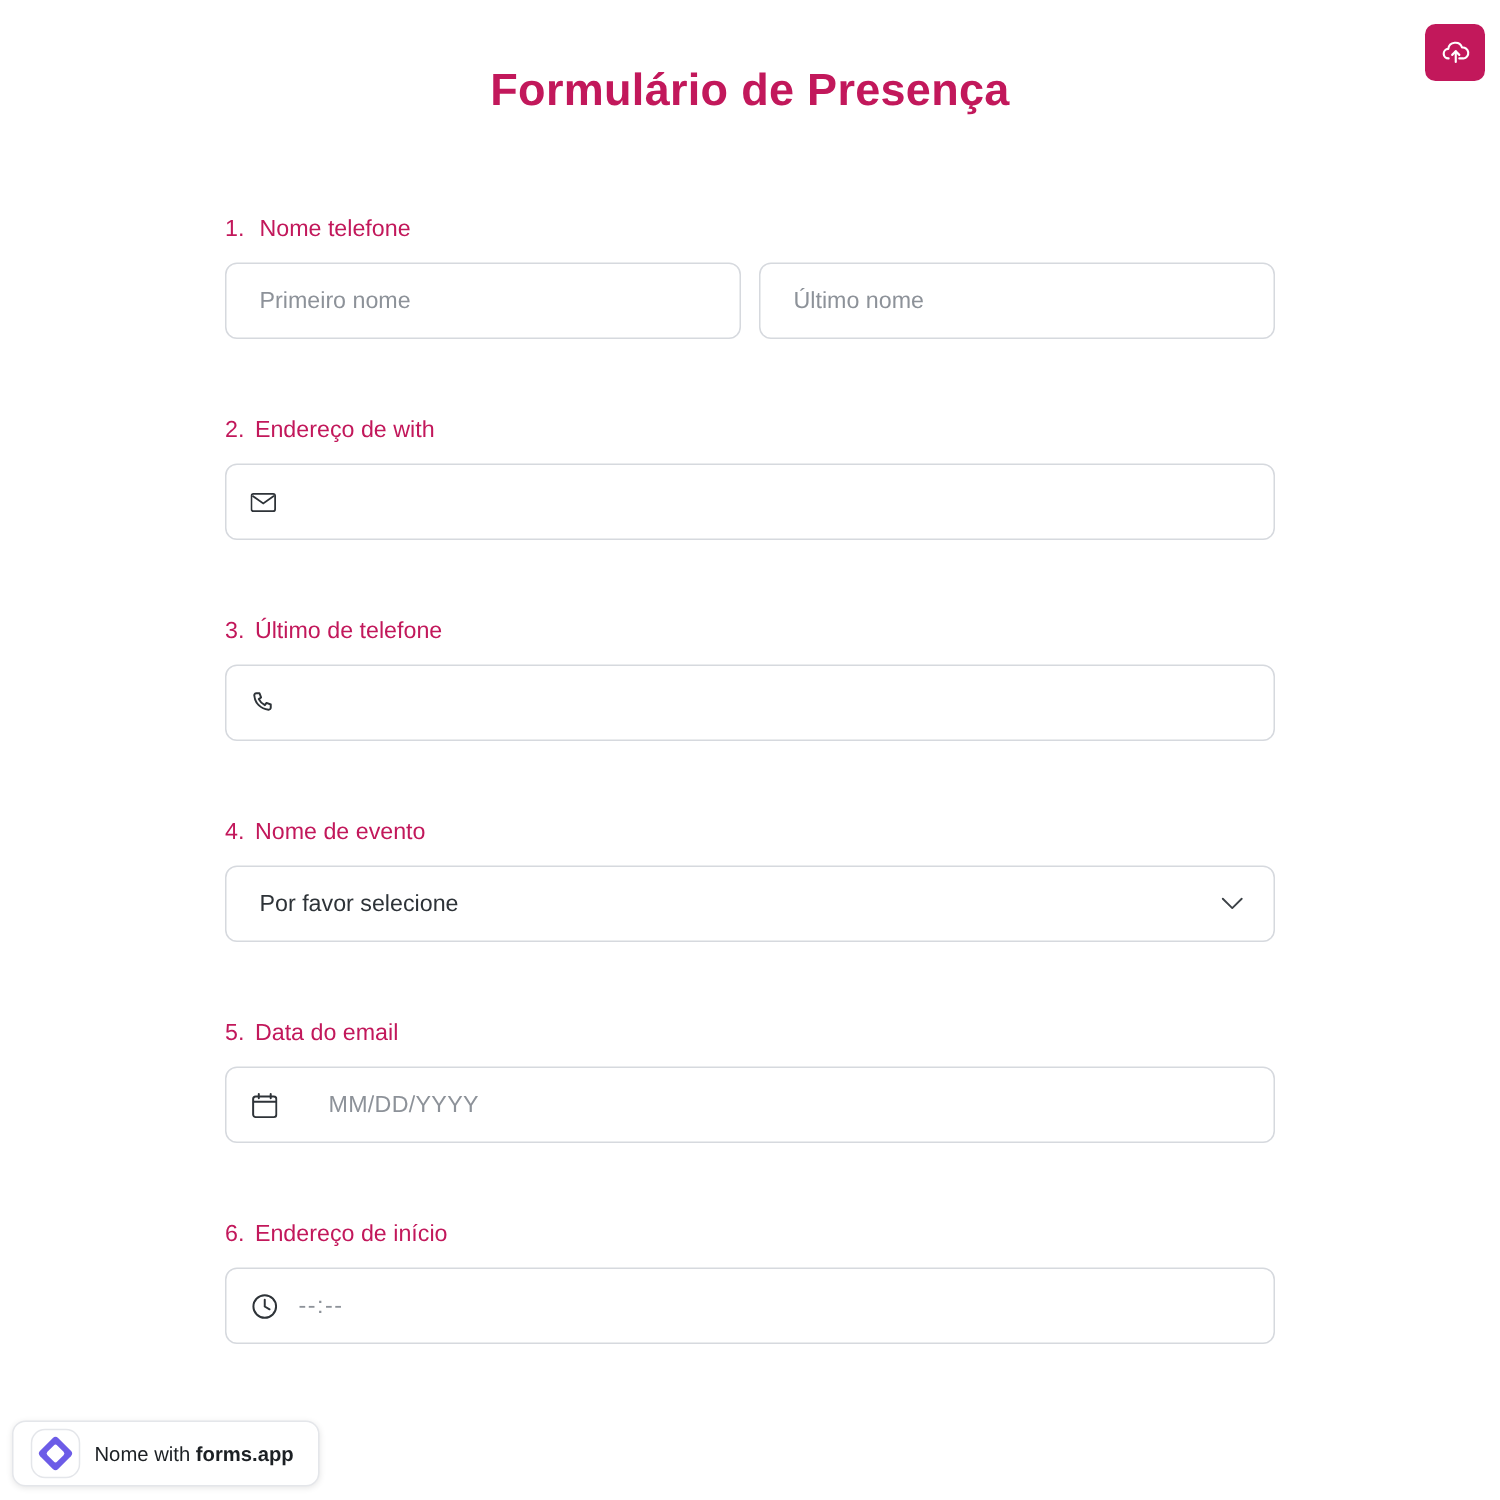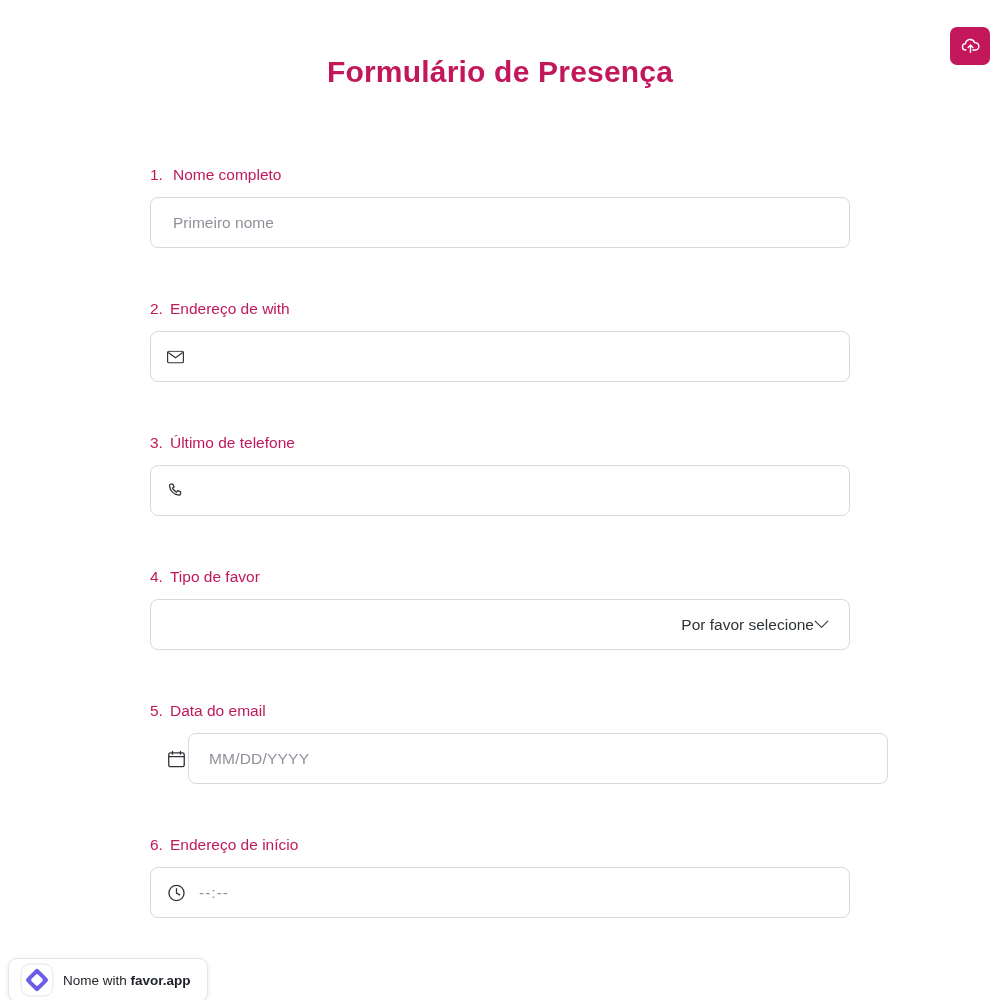--- a/index.html
+++ b/index.html
@@ -15,21 +15,21 @@
     width: 1000px;
     height: 1000px;
     background: #ffffff;
   }
   .form-title {
     text-align: center;
     color: #c2185b;
     font-size: 30px;
     font-weight: 600;
     letter-spacing: 0.2px;
-    margin: 15px;
+    margin: 4px;
     padding-top: 40px;
   }
   .upload-btn {
     position: absolute;
     top: 12px;
     right: 10px;
     width: 40px;
     height: 38px;
     background: #c2185b;
     border-radius: 7px;
@@ -96,29 +96,29 @@
   .icon-input-wrap .text-input { padding-left: 44px; }
 
   .select-box {
     width: 100%;
     height: 51px;
     border: 1px solid #d6d9de;
     border-radius: 8px;
     background: #fff;
     display: flex;
     align-items: center;
-    justify-content: flex-end;
+    justify-content: space-between;
     padding: 0 20px 0 22px;
     font-size: 15.5px;
     color: #2e3338;
     cursor: pointer;
   }
   .select-box .chev { color: #3d4247; line-height: 0; }
 
-  .date-wrap .text-input { padding-left: 20px; letter-spacing: 0.2px; margin-left: 38px; }
+  .date-wrap .text-input { padding-left: 68px; letter-spacing: 0.2px; }
   .date-wrap .in-icon { left: 18px; }
 
   .time-wrap .text-input { padding-left: 48px; letter-spacing: 1px; color:#5c6view; }
   .time-wrap .in-icon { left: 18px; }
 
   .badge {
     position: absolute;
     left: 8px;
     bottom: 13px;
     height: 44px;
@@ -153,24 +153,25 @@
     </span>
   </button>
 
   <h1 class="form-title">Formulário de Presença</h1>
 
   <div class="form-body">
 
     <div class="field-block">
       <div class="field-label first">
         <span class="num">1.</span>
-        <span>Nome completo</span>
+        <span>Nome telefone</span>
       </div>
       <div class="input-row">
         <input class="text-input half" type="text" placeholder="Primeiro nome" style="">
+        <input class="text-input half" type="text" placeholder="Último nome" style="">
       </div>
     </div>
 
     <div class="field-block">
       <div class="field-label">
         <span class="num">2.</span>
         <span>Endereço de with</span>
       </div>
       <div class="icon-input-wrap">
         <span class="in-icon">
@@ -194,21 +195,21 @@
             <path d="M4.2 1.2h2.2l1.1 3-1.6 1.2a9.5 9.5 0 0 0 4.3 4.3l1.2-1.6 3 1.1v2.2c0 .9-.7 1.6-1.6 1.5C7.2 12.3 3.2 8.3 2.7 2.8c-.1-.9.6-1.6 1.5-1.6z"></path>
           </svg>
         </span>
         <input class="text-input" type="tel" placeholder="" style="">
       </div>
     </div>
 
     <div class="field-block">
       <div class="field-label">
         <span class="num">4.</span>
-        <span>Tipo de favor</span>
+        <span>Nome de evento</span>
       </div>
       <div class="select-box">
         <span>Por favor selecione</span>
         <span class="chev">
           <svg width="15" height="9" viewBox="0 0 16 10" fill="none" stroke="#3d4247" stroke-width="1.4" stroke-linecap="round" stroke-linejoin="round">
             <path d="M1 1.3L8 8.2l7-6.9"></path>
           </svg>
         </span>
       </div>
     </div>
@@ -251,16 +252,16 @@
   <div class="badge">
     <span class="logo">
       <svg width="34" height="34" viewBox="0 0 34 34">
         <rect x="1" y="1" width="32" height="32" rx="9" fill="#ffffff" stroke="#e4e6ea"></rect>
         <g transform="translate(17,17) rotate(45)">
           <rect x="-8.5" y="-8.5" width="17" height="17" rx="2.5" fill="#6c5ce7"></rect>
           <rect x="-4.6" y="-4.6" width="9.2" height="9.2" rx="1.6" fill="#ffffff"></rect>
         </g>
       </svg>
     </span>
-    <span class="txt"><span>Nome with </span><b>favor.app</b></span>
+    <span class="txt"><span>Nome with </span><b>forms.app</b></span>
   </div>
 
 </div>
 
 </body></html>

